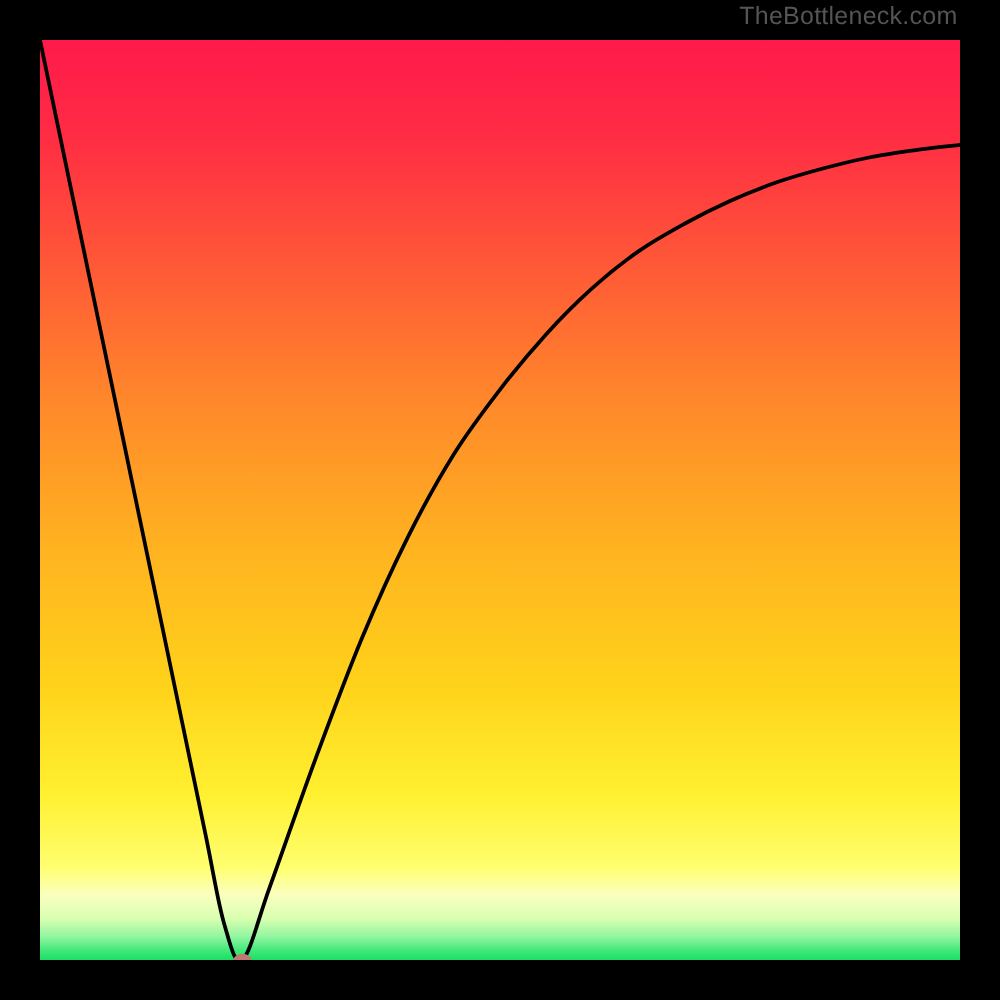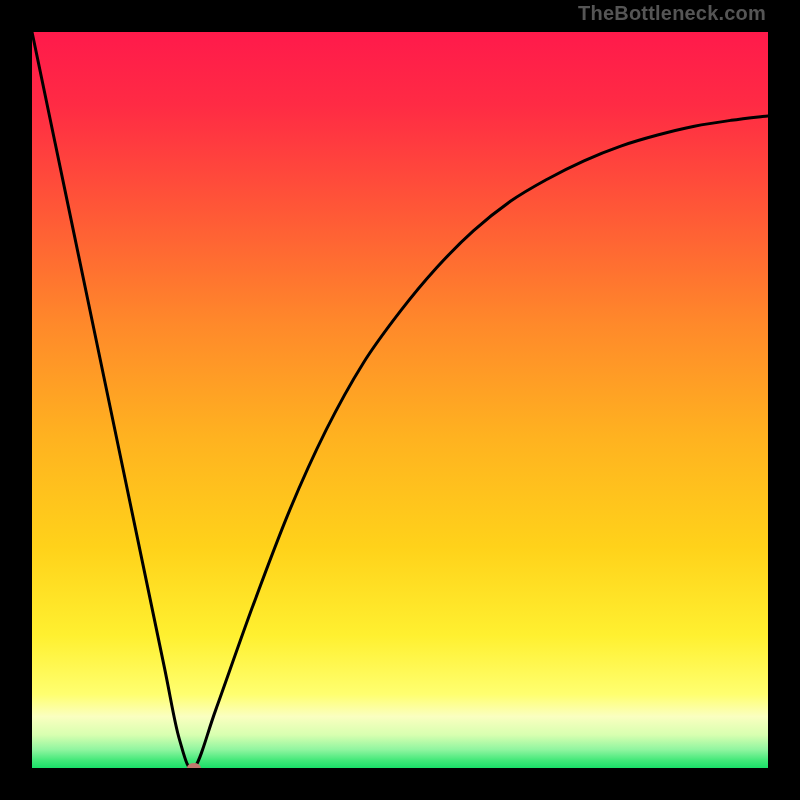--- a/index.html
+++ b/index.html
@@ -28,21 +28,21 @@
   .grad {
     position: absolute;
     inset: 0;
   }
   .watermark {
     position: absolute;
     top: 2px;
     right: 34px;
     color: #555;
     font-size: 20px;
-    font-weight: 700;
+    font-weight: 400;
     letter-spacing: 0.2px;
   }
   svg.curve {
     position: absolute;
     inset: 0;
   }
 </style>
 </head>
 <body>
 

